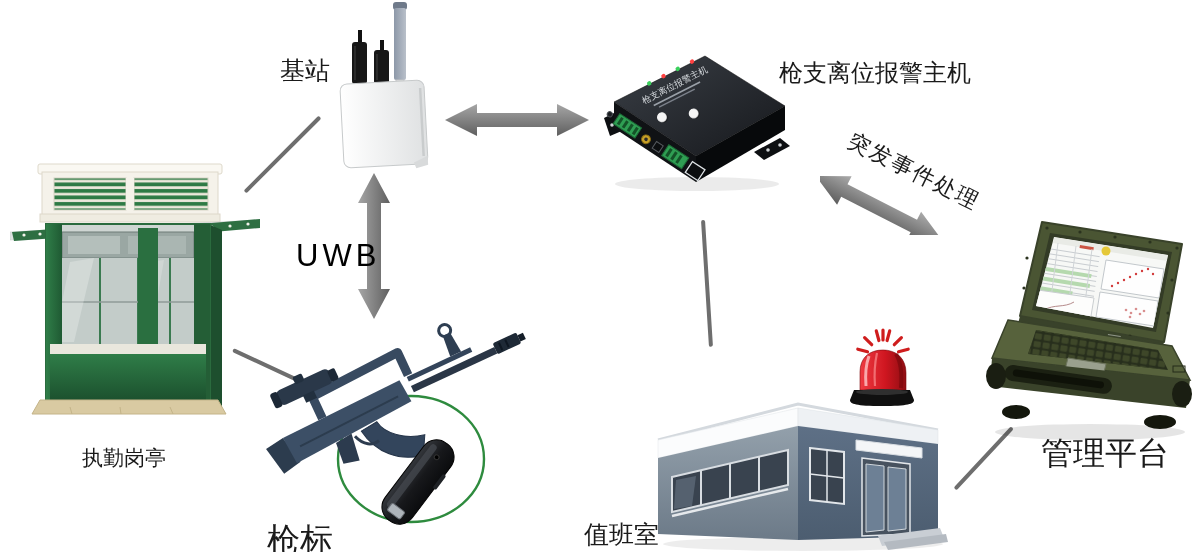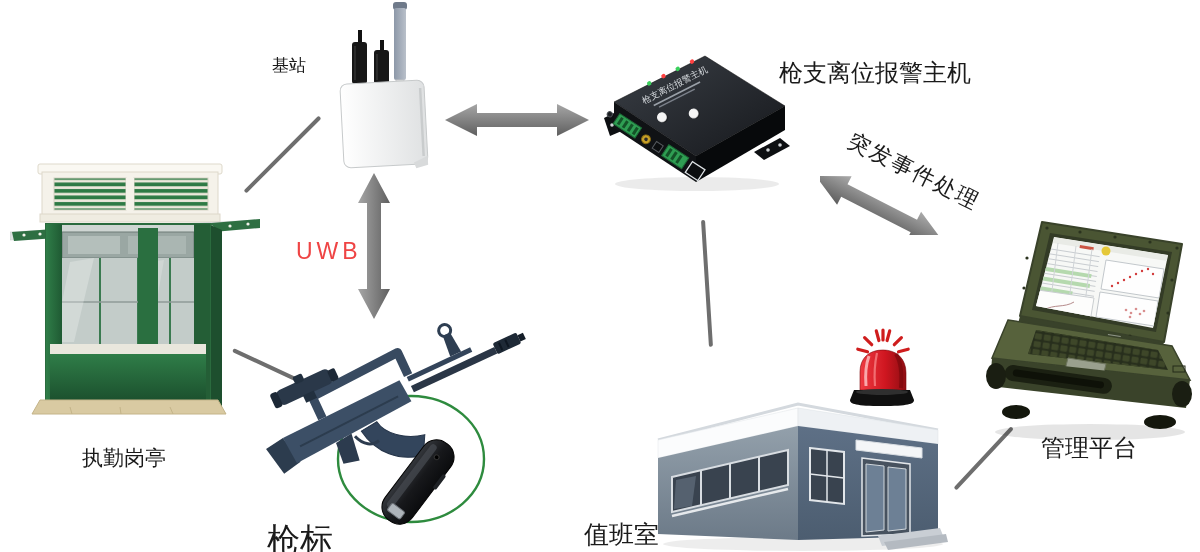--- a/index.html
+++ b/index.html
@@ -401,29 +401,29 @@
         <rect x="34" y="150" width="92" height="7" rx="3.5" fill="#0e1108"></rect>
       </g>
       <ellipse cx="16" cy="158" rx="10" ry="13" fill="#1a1e12"></ellipse>
       <ellipse cx="202" cy="176" rx="10" ry="13" fill="#1a1e12"></ellipse>
       <ellipse cx="36" cy="194" rx="14" ry="7" fill="#14170d"></ellipse>
       <ellipse cx="180" cy="204" rx="16" ry="7" fill="#14170d"></ellipse>
       <rect x="193" y="148" width="12" height="6" fill="#20261600" stroke="#242b18"></rect>
     </g>
   </svg>
 
-  <div class="label" style="left:272px; top:54px; font-size:17px;">基站</div>
+  <div class="label" style="left:280px; top:54px; font-size:25px;">基站</div>
 
   <div class="label" style="left:779px; top:57px; font-size:24px;">枪支离位报警主机</div>
 
-  <div class="label" style="left:296px; top:238px; font-size:23px; letter-spacing:4px; color:#ef4444;">UWB</div>
+  <div class="label" style="left:296px; top:238px; font-size:31px; letter-spacing:4px; color:#000000;">UWB</div>
 
   <div class="label" style="left:856px; top:126px; font-size:22px; letter-spacing:2px; transform:rotate(26.5deg); transform-origin:left top;">突发事件处理</div>
 
   <div class="label" style="left:82px; top:444px; font-size:21px;">执勤岗亭</div>
 
   <div class="label" style="left:267px; top:518px; font-size:33px;">枪标</div>
 
   <div class="label" style="left:584px; top:518px; font-size:25px;font-family:Liberation Mono, monospace;">值班室</div>
 
-  <div class="label" style="left:1041px; top:432px; font-size:24px;">管理平台</div>
+  <div class="label" style="left:1041px; top:432px; font-size:32px;">管理平台</div>
 
 </div>
 
 </body></html>

